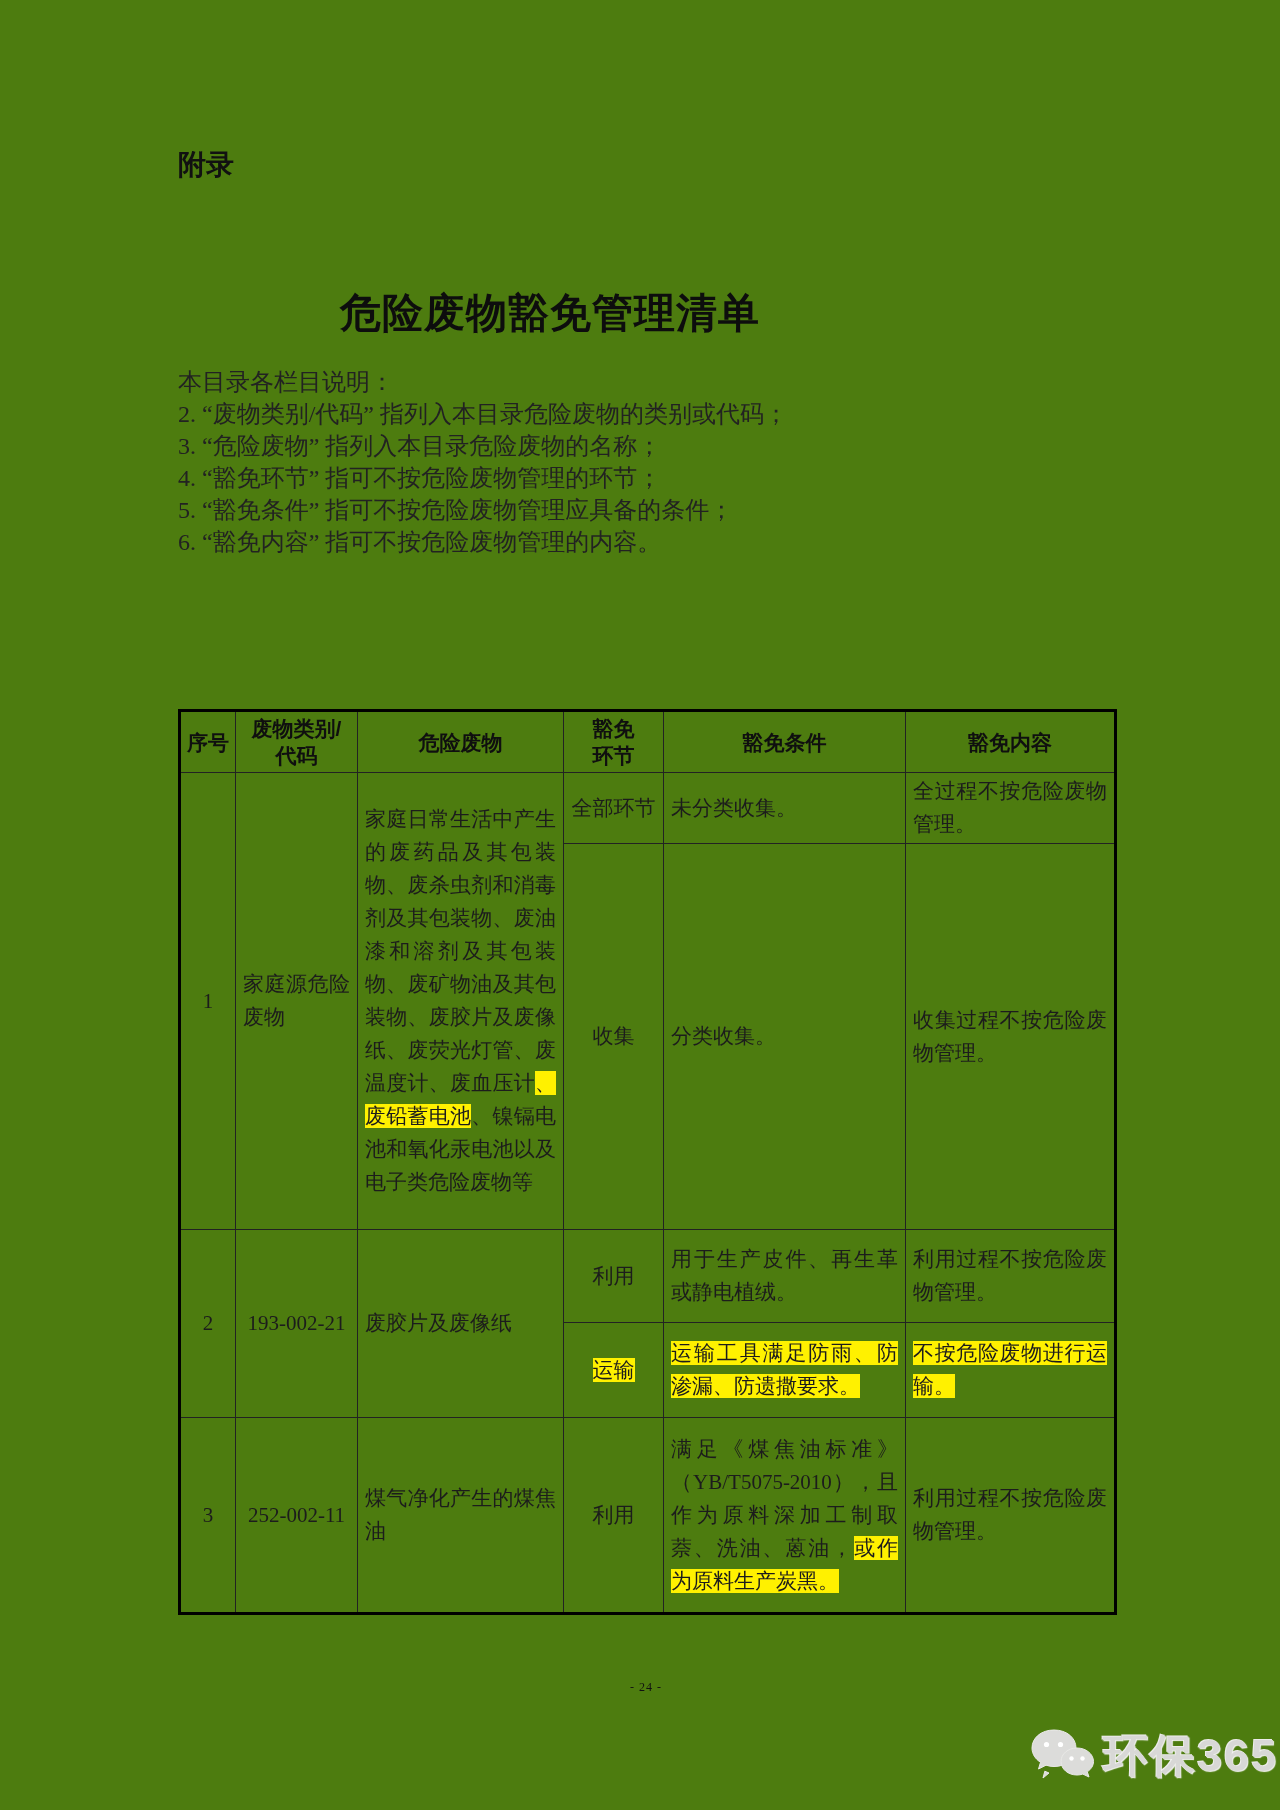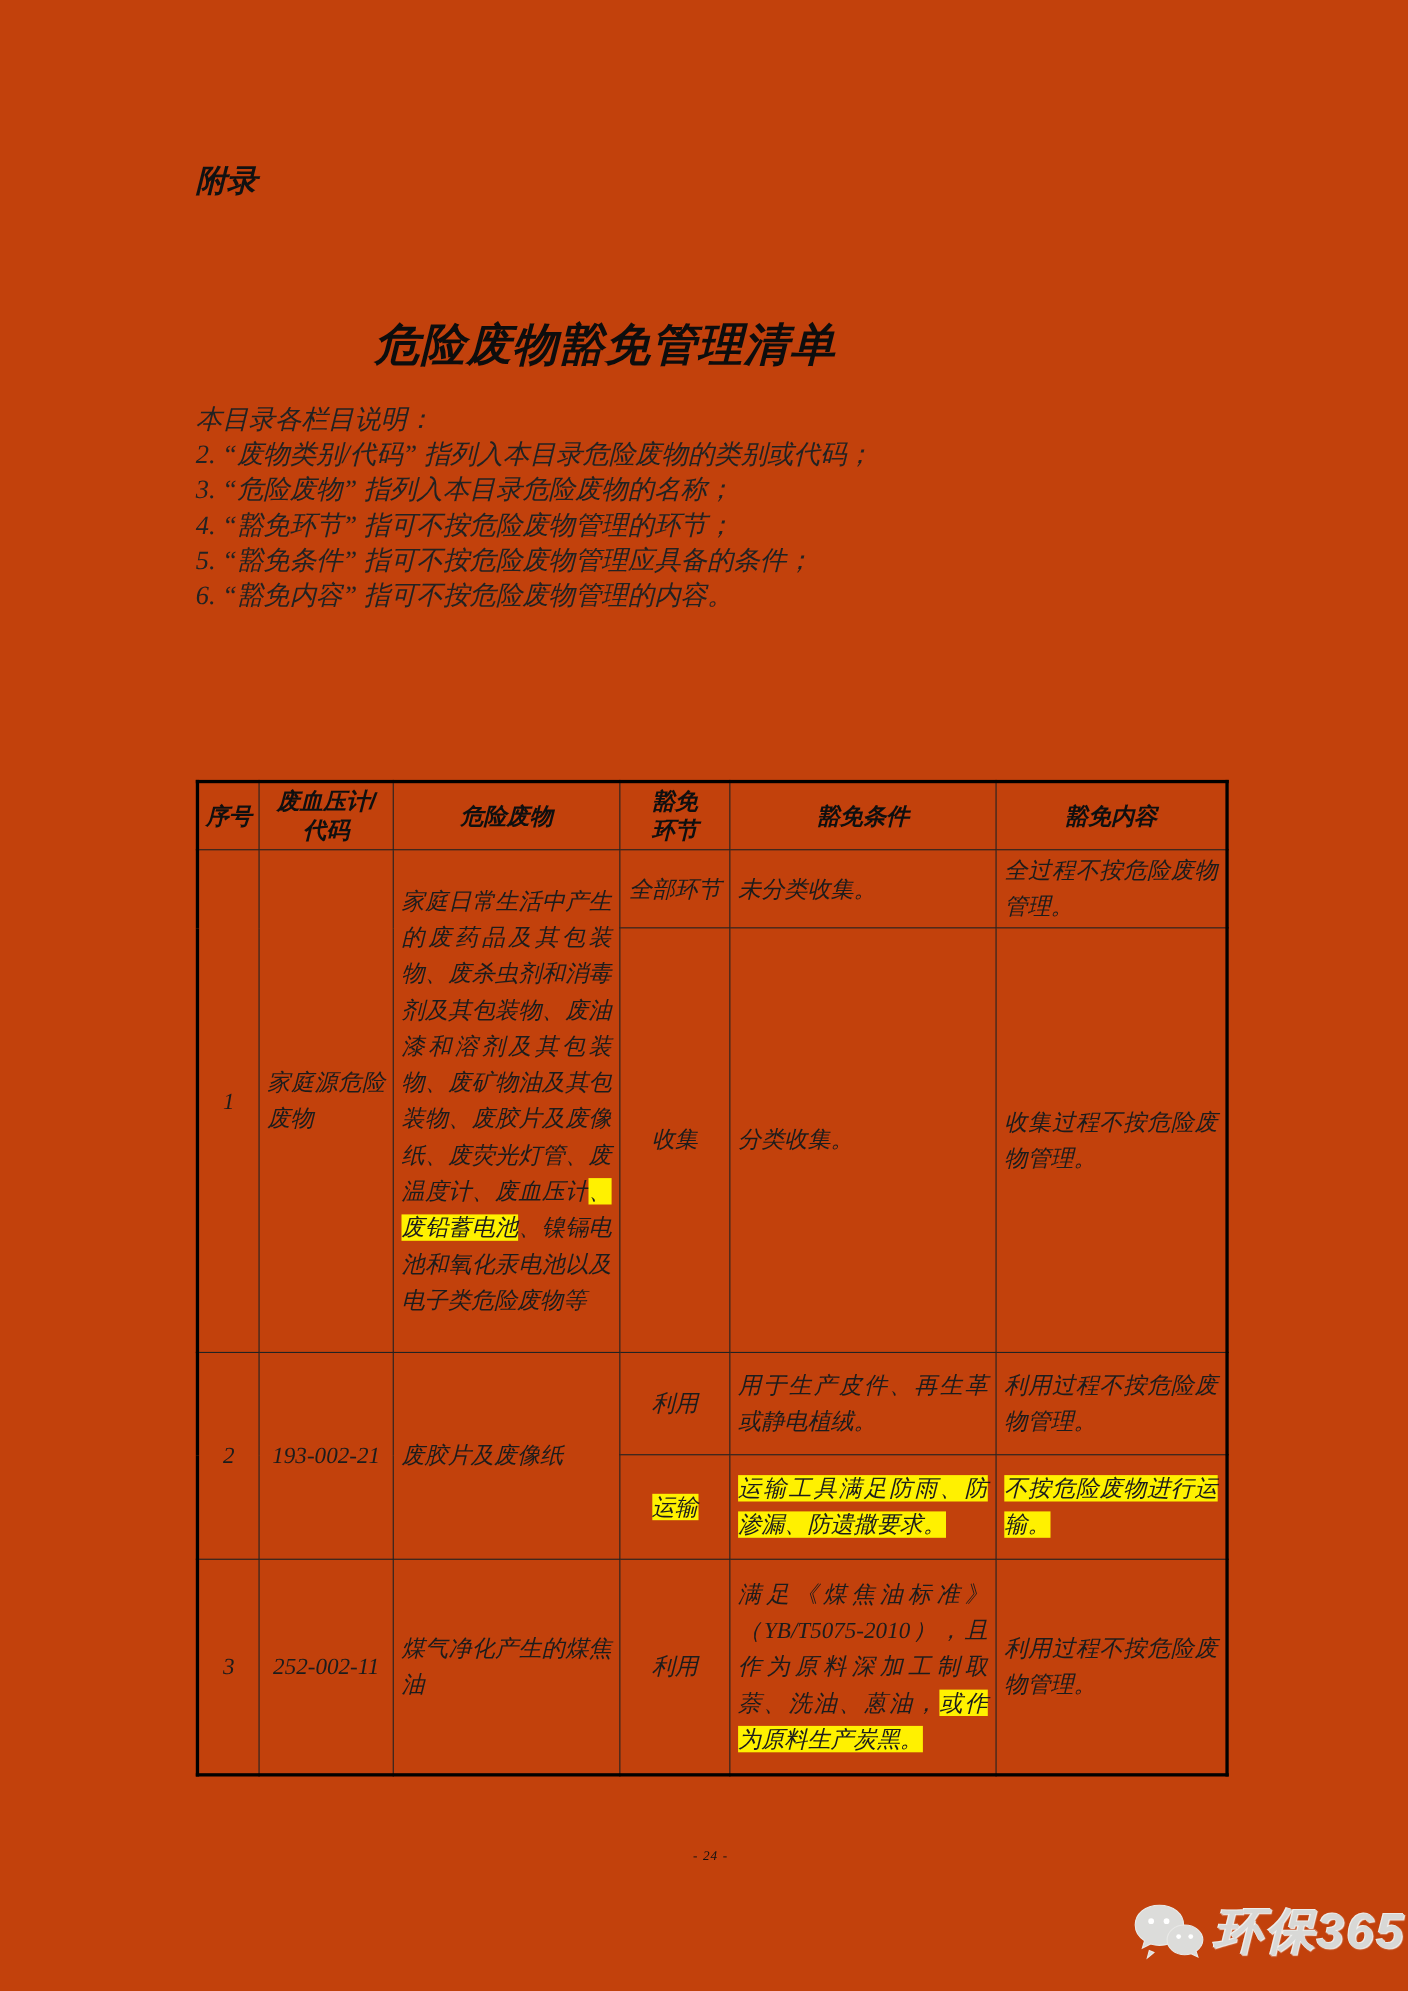--- a/index.html
+++ b/index.html
@@ -6,25 +6,24 @@
     --highlight:#fff100;
     --watermark:#d8d8d6;
     --border:#000000;
     --text:#1c1c1c;
   }
   *{margin:0;padding:0;box-sizing:border-box;}
   html,body{background:#ffffff;}
   .page{
     position:relative;
     width:1280px;height:1810px;
-    background:#c2410c;
+    background:#4d7c0f;
     overflow:hidden;
     font-family:"Liberation Serif","DejaVu Serif",serif;
     color:var(--text);
-    font-style:italic;
   }
   .appendix{
     position:absolute;left:178px;top:146px;
     font-family:"Liberation Sans","DejaVu Sans",sans-serif;
     font-weight:bold;font-size:28px;color:#111;
   }
   .doc-title{
     position:absolute;left:0;top:286px;width:1100px;
     text-align:center;
     font-family:"Liberation Sans","DejaVu Sans",sans-serif;
@@ -63,21 +62,21 @@
   .c-center{text-align:center;padding:2px 2px;}
   .just{text-align:justify;text-justify:inter-ideograph;}
   .hl{background:var(--highlight);}
   .page-footer{
     position:absolute;left:178px;top:1680px;width:936px;
     text-align:center;font-size:12px;color:#111;
     letter-spacing:1px;
   }
   .watermark{
     position:absolute;top:1726px;right:2px;
-    display:flex;align-items:flex-end;gap:8px;
+    display:flex;align-items:flex-start;gap:8px;
     color:var(--watermark);
     font-family:"Liberation Sans","DejaVu Sans",sans-serif;
     font-weight:bold;font-size:45px;letter-spacing:2px;
     text-shadow:1px 1px 1px #f3f3f1, -1px -1px 0 #ececea;
     user-select:none;
   }
 </style>
 </head>
 <body>
 
@@ -101,21 +100,21 @@
       <col style="width:56px">
       <col style="width:122px">
       <col style="width:206px">
       <col style="width:100px">
       <col style="width:242px">
       <col style="width:210px">
     </colgroup>
     <thead>
       <tr class="h-head">
         <th>序号</th>
-        <th><span>废血压计/</span><br><span>代码</span></th>
+        <th><span>废物类别/</span><br><span>代码</span></th>
         <th>危险废物</th>
         <th><span>豁免</span><br><span>环节</span></th>
         <th>豁免条件</th>
         <th>豁免内容</th>
       </tr>
     </thead>
     <tbody>
       <tr class="h-r1a">
         <td rowspan="2" class="c-center">1</td>
         <td rowspan="2" class="just">家庭源危险废物</td>

